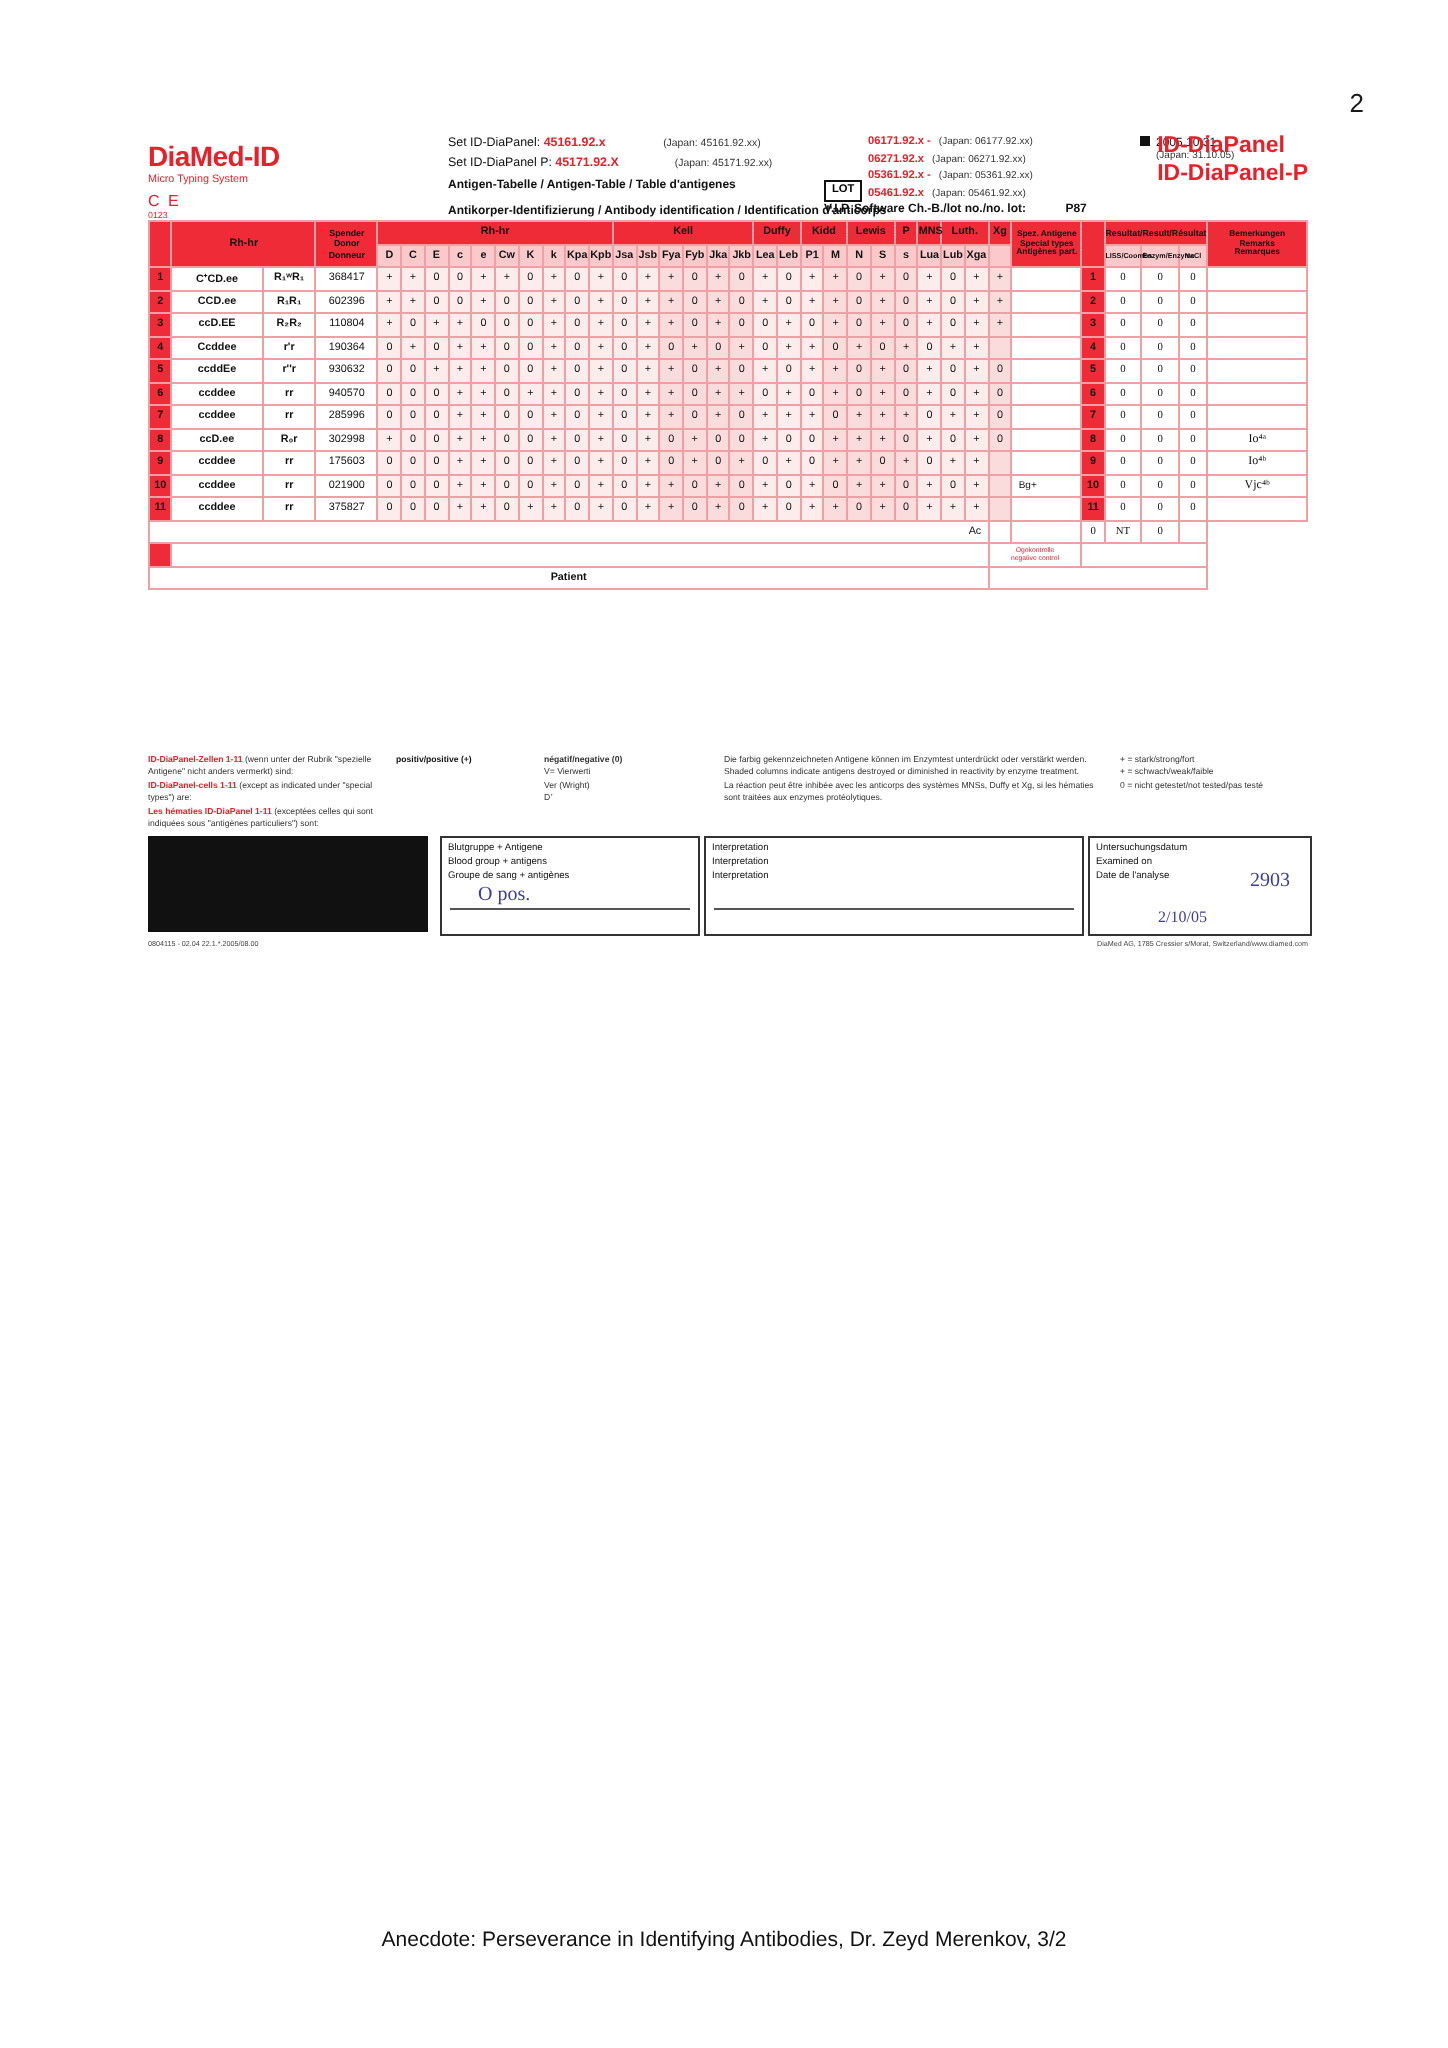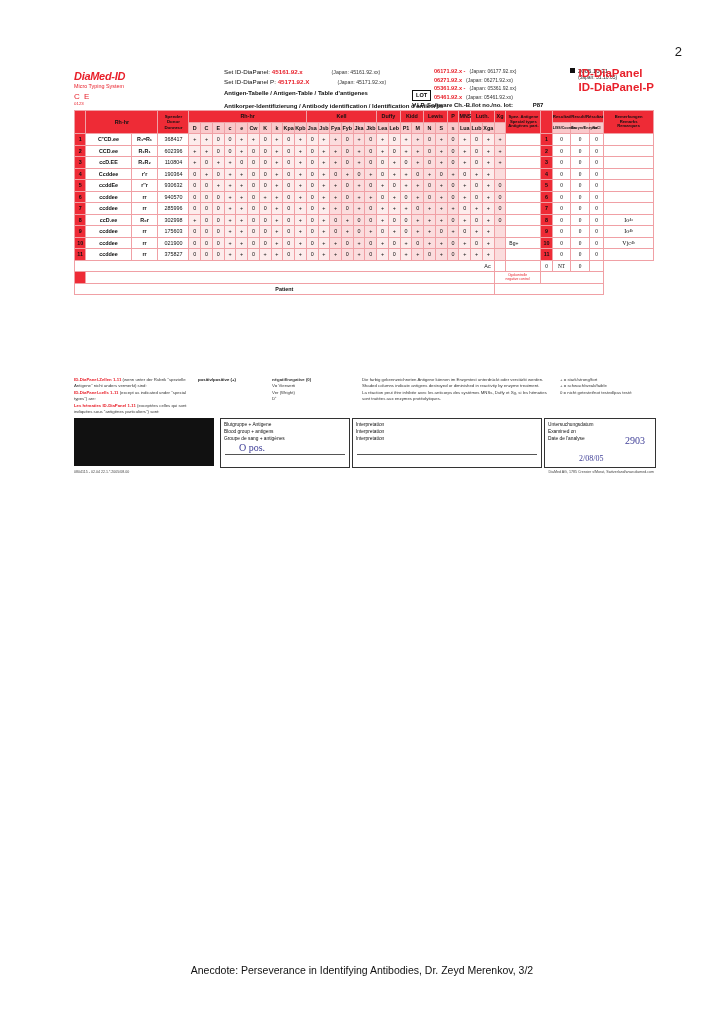--- a/index.html
+++ b/index.html
@@ -16,21 +16,21 @@
   }
   .sheet{
     position:absolute;left:74px;top:66px;
     width:580px;height:412px;
     background:#fff;
   }
   
   .hdr{position:relative;height:42px;}
   .logo{position:absolute;left:0;top:4px;}
   .logo .brand{
-    font-size:11px;font-weight:bold;color:#e8202a;letter-spacing:-0.3px;font-style:italic;
+    font-size:14px;font-weight:bold;color:#e8202a;letter-spacing:-0.3px;
   }
   .logo .brand .dia{color:#e8202a;}
   .logo .sub{font-size:5.4px;color:#e8202a;margin-top:1px;}
   .logo .ce{font-size:8px;color:#e8202a;margin-top:3px;letter-spacing:1px;}
   .logo .ce-num{font-size:4.4px;color:#e8202a;}
   .setblock{position:absolute;left:150px;top:1px;font-size:6.2px;color:#111;line-height:1.55;}
   .setblock .row{white-space:nowrap;}
   .setblock .lab{color:#111;}
   .setblock .rd{color:#e8202a;font-weight:bold;}
   .setblock .code{display:inline-block;width:58px;}
@@ -719,21 +719,21 @@
       <div class="hw" style="left:20px;bottom:14px"></div>
     </div>
 
     <div class="bbox b3">
       <div class="lab">
         <div>Untersuchungsdatum</div>
         <div>Examined on</div>
         <div>Date de l'analyse</div>
       </div>
       <div class="hw" style="right:10px;top:16px">2903</div>
-      <div class="hw" style="left:34px;bottom:4px;font-size:8px">2/08/05</div>
+      <div class="hw" style="left:34px;bottom:4px;font-size:8px">2/10/05</div>
     </div>
   </div>
 
   <div class="footline">
     <span>0804115 - 02.04        22.1.*.2005/08.00</span>
     <span class="rt">DiaMed AG, 1785 Cressier s/Morat, Switzerland/www.diamed.com</span>
   </div>
 </div>
 
 <div class="caption">Anecdote:  Perseverance in Identifying Antibodies, Dr. Zeyd Merenkov, 3/2</div>

